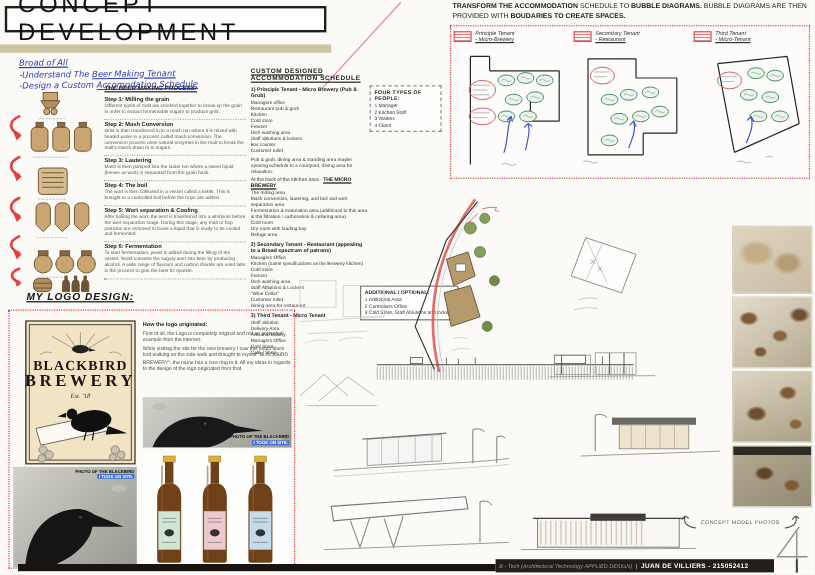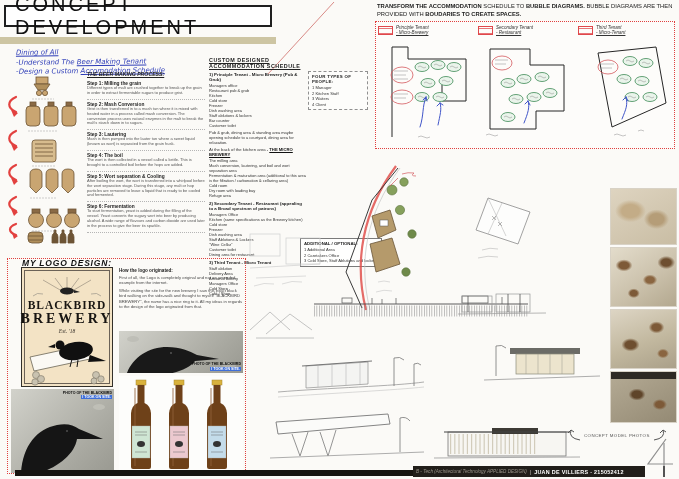--- a/index.html
+++ b/index.html
@@ -61,21 +61,21 @@
   .pb-list div, .ob-list div { font-size:4.1px; line-height:1.35; color:#333; }
   .opt-box { left:300px; top:238px; width:82px; border:1px solid #7a7a7a; padding:2px 3px; background:rgba(255,255,255,.85); }
   .ob-t { font-size:4.3px; font-weight:bold; margin-bottom:1px; }
 
   
   .photo { left:610px; width:67px; border:1px solid #d8d2c6; }
   .model-label { left:566px; top:428px; width:112px; display:flex; align-items:center; gap:2px;
     font-size:4.4px; letter-spacing:.4px; color:#555; }
 
   
-  .logo-head { left:22px; top:258px; font-size:8.5px; font-weight:bold; font-style:italic;
+  .logo-head { left:22px; top:242px; font-size:8.5px; font-weight:bold; font-style:italic;
     text-decoration:underline; letter-spacing:.8px; color:#101010; }
   .logo-box { left:7px; top:258px; width:239px; height:216px; border:1px dotted #e0403f; }
   .logo-box > div { position:absolute; }
   .logo-card { left:13px; top:8px; width:92px; height:120px; background:#f3e3c5;
     border:1.5px solid #33302a; box-shadow:inset 0 0 0 2px #f3e3c5, inset 0 0 0 3px #6b6257;
     display:flex; flex-direction:column; align-items:center; padding-top:8px; }
   .lg1 { font-family:"Liberation Serif",serif; font-weight:bold; font-size:11.5px; letter-spacing:1px; color:#181512; }
   .lg2 { font-family:"Liberation Serif",serif; font-weight:bold; font-size:14px; letter-spacing:3px; color:#181512; }
   .lg3 { font-family:"Liberation Serif",serif; font-style:italic; font-size:5.5px; color:#3a342c; margin:1px 0; }
   .story { left:111px; top:9px; width:124px; }
@@ -108,21 +108,21 @@
 
   <svg class="abs sk" style="left:0;top:0" width="679" height="479">
     <line x1="268" y1="74" x2="334" y2="2" stroke="#d98a86" stroke-width="1"></line>
   </svg>
 
   <div class="abs title-box">
     <span>CONCEPT DEVELOPMENT</span>
   </div>
   <div class="abs title-bar"></div>
   <div class="abs notes">
-    <div><span class="u">Dining of All</span></div>
+    <div><span class="u">Broad of All</span></div>
     <div><span>-Understand The </span><span class="u">Beer Making Tenant</span></div>
     <div><span>-Design a Custom </span><span class="u">Accomodation Schedule</span></div>
   </div>
 
   <div class="abs tr-header">
     <b>TRANSFORM THE ACCOMMODATION</b><span> SCHEDULE TO </span><b>BUBBLE DIAGRAMS.</b><span> BUBBLE DIAGRAMS ARE THEN PROVIDED WITH </span><b>BOUDARIES TO CREATE SPACES.</b>
   </div>
 
   <div class="abs bubble-box">
     <div class="bd">

